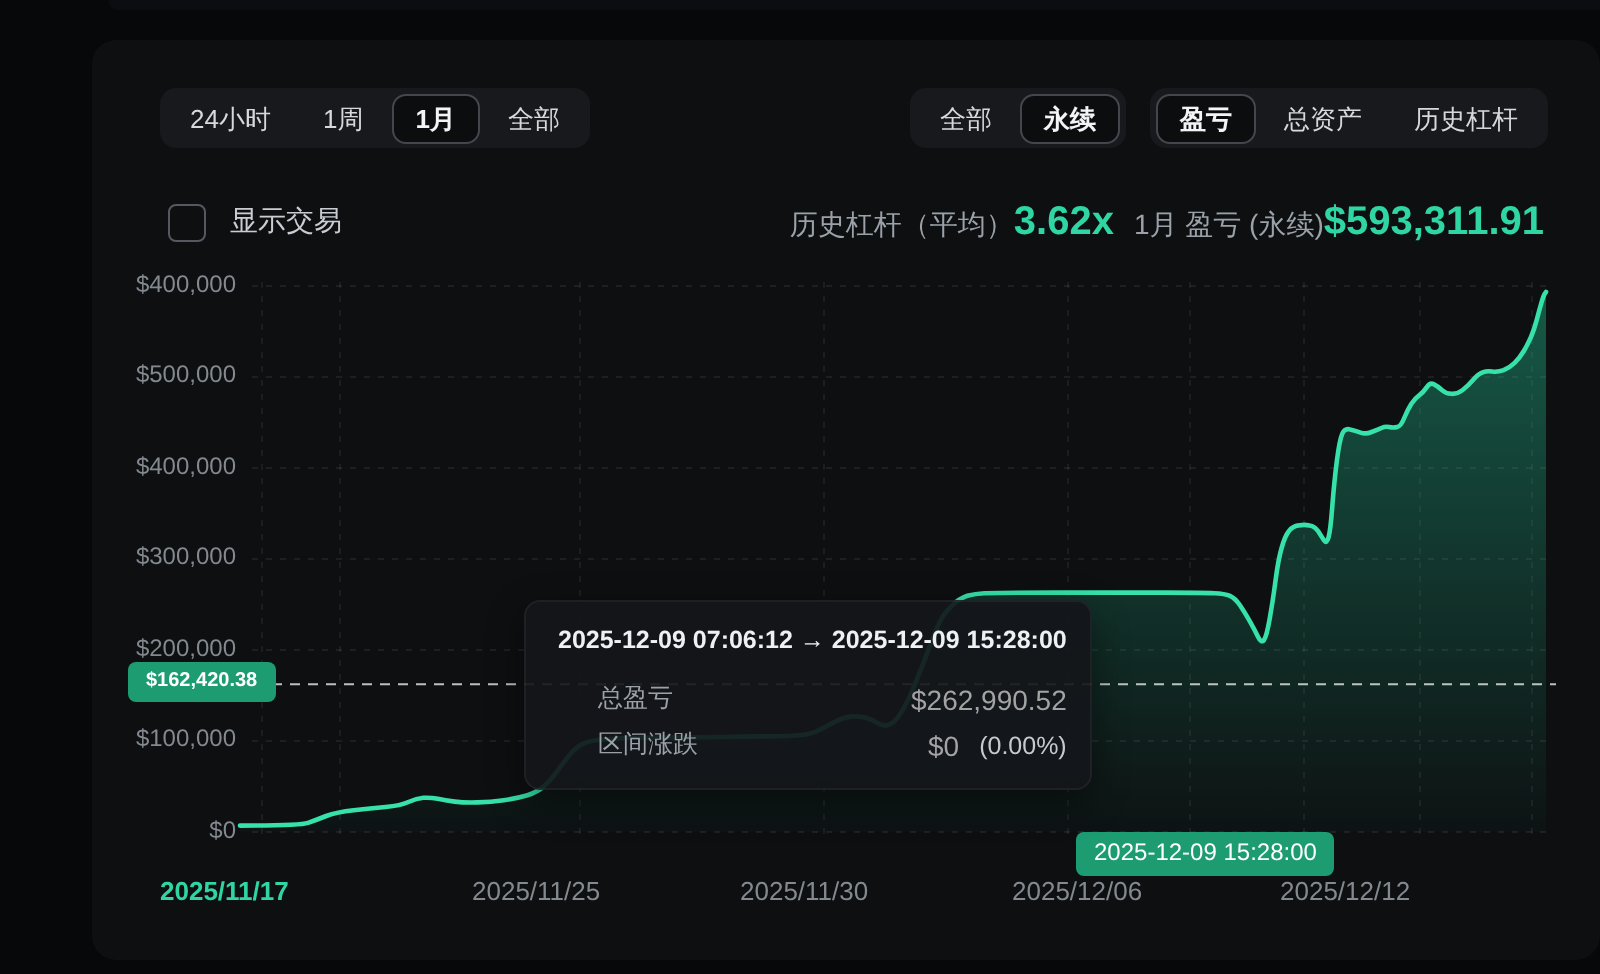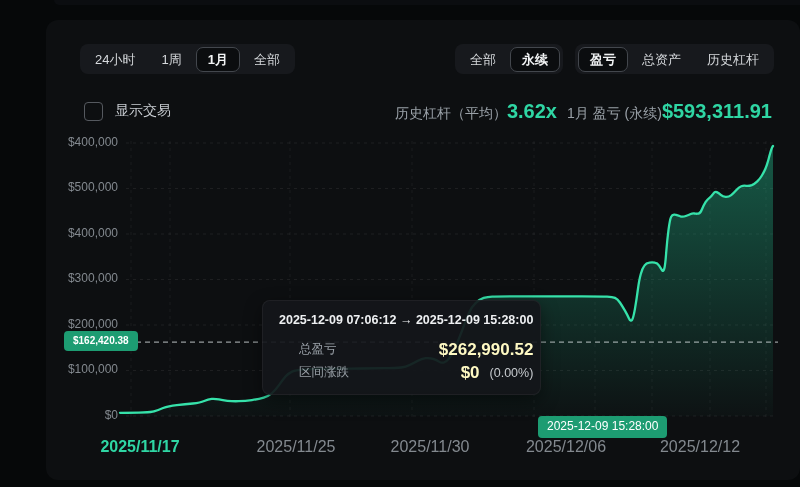--- a/index.html
+++ b/index.html
@@ -38,42 +38,42 @@
     background:transparent; cursor:pointer; }
   .show-trades-label { font-size:14px; color:#c9cdd2; }
   .stats { display:flex; align-items:baseline; }
   .stat-label { font-size:14px; color:#9aa1a8; white-space:nowrap; }
   .stat-value { font-size:20px; font-weight:700; color:#2fd6a4; white-space:nowrap; }
   .stat-gap { width:10px; }
   
   .plot-svg { position:absolute; left:72px; top:118px; width:660px; height:282px; }
   .ytick { position:absolute; left:0; width:72px; height:16px; text-align:right;
     font-size:12px; color:#83898f; }
-  .xtick { position:absolute; top:418px; width:120px; height:16px; text-align:center;
-    font-size:16px; color:#83898f; }
+  .xtick { position:absolute; top:418px; width:120px; height:16px; 
+    font-size:13px; color:#83898f; }
   .xtick.first { color:#2fd6a4; font-weight:700; }
   .axis-badge {
     position:absolute; background:#1d9c72; color:#ffffff; border-radius:4px;
     font-size:10px; font-weight:700; padding:4px 9px; line-height:1.15; white-space:nowrap;
   }
   .ref-badge { left:18px; top:311px; }
   .time-badge { left:492px; top:396px; font-weight:400; font-size:12px; }
   
   .tooltip {
     position:absolute; left:216px; top:280px; min-width:264px;
     background:rgba(19,22,26,0.92); border:1px solid rgba(255,255,255,0.05);
-    border-radius:8px; padding:12px 7px 10px 16px;
+    border-radius:8px; padding:12px 12px 10px 16px;
     box-shadow:0 6px 18px rgba(0,0,0,0.45); white-space:nowrap;
   }
   .tooltip-title { font-size:12.5px; font-weight:700; color:#eef0f2; margin-bottom:11px; }
   .tooltip-row { display:flex; justify-content:space-between; align-items:center;
     gap:40px; height:23px;margin-left:20px; }
   .tooltip-label { font-size:12.5px; color:#9aa1a8; }
   .tooltip-valwrap { display:flex; align-items:center; gap:10px; }
-  .tooltip-value { font-size:17px; font-weight:700; color:#fef9c3; }
+  .tooltip-value { font-size:14px; font-weight:400; color:#a3a3a3; }
   .tooltip-extra { font-size:12.5px; color:#c6cace; }
 </style>
 </head>
 <body>
 
 <div class="top-strip"></div>
 
 <div class="card">
 
   <div class="header-row">

